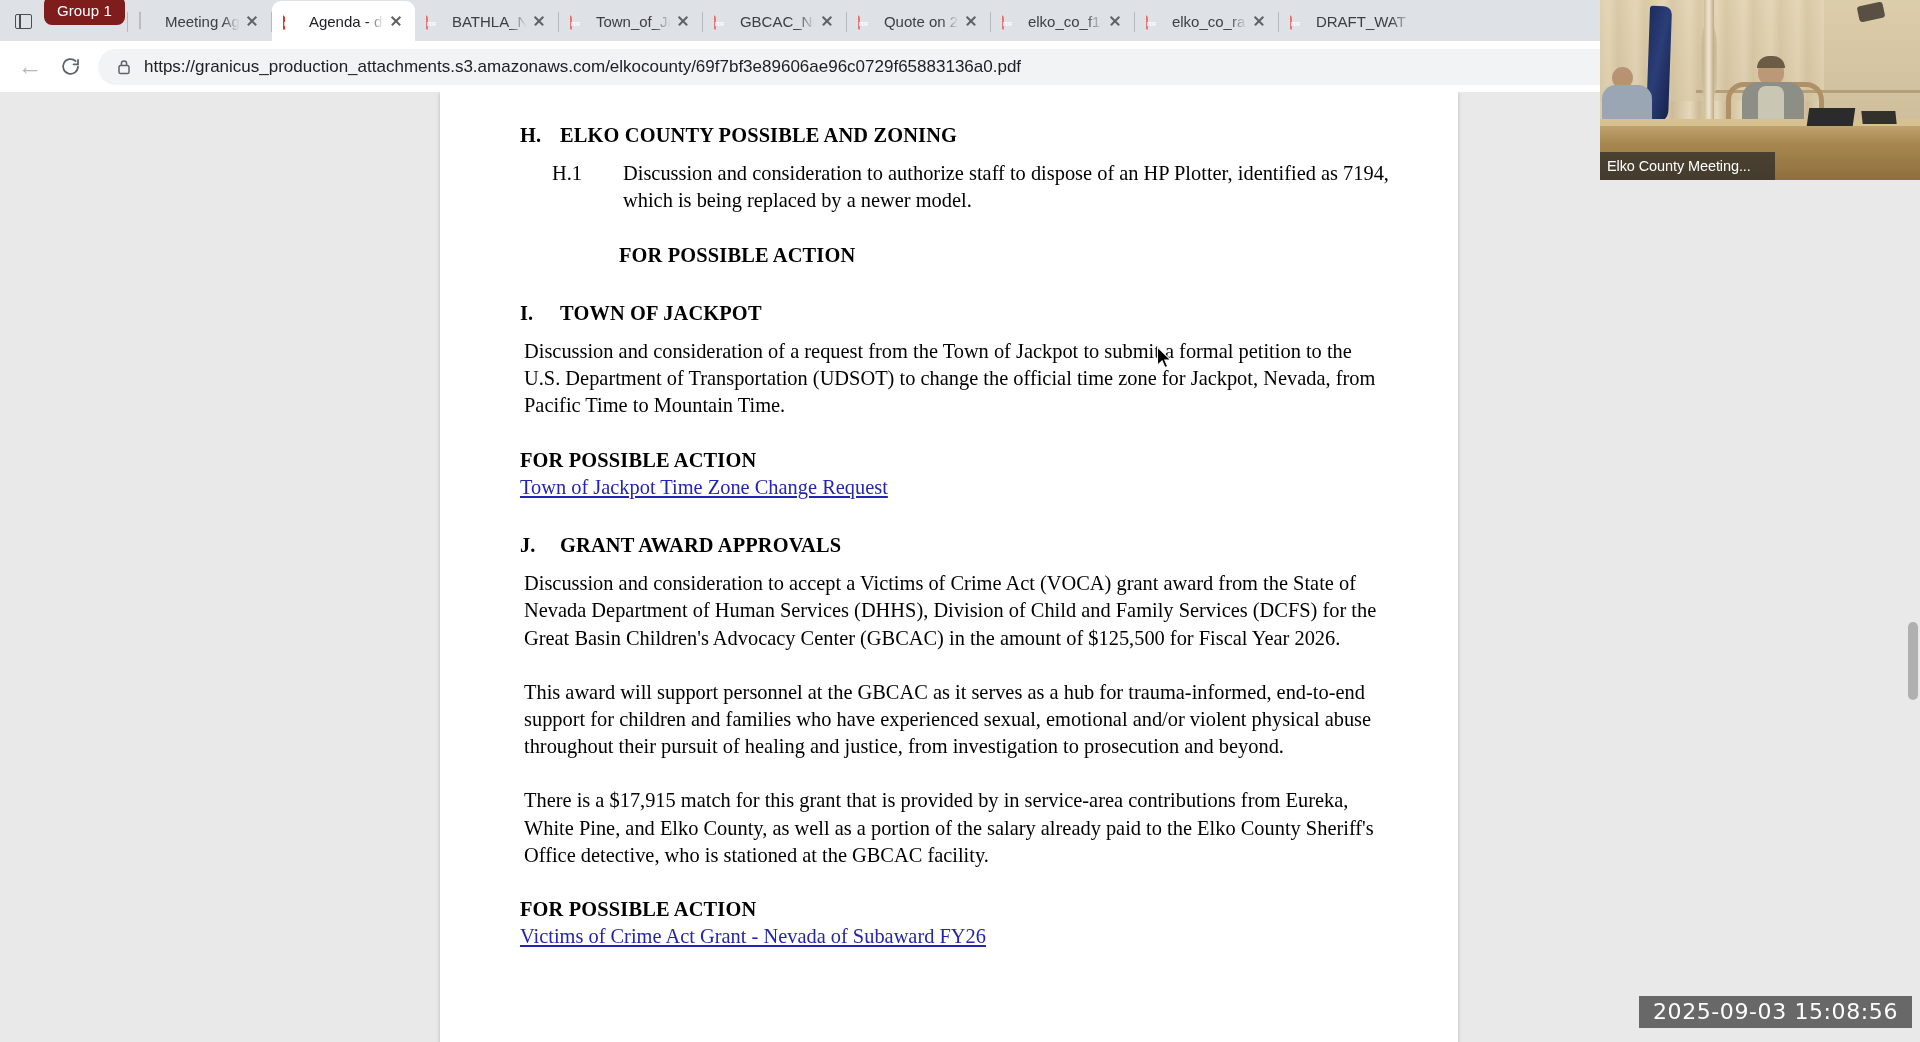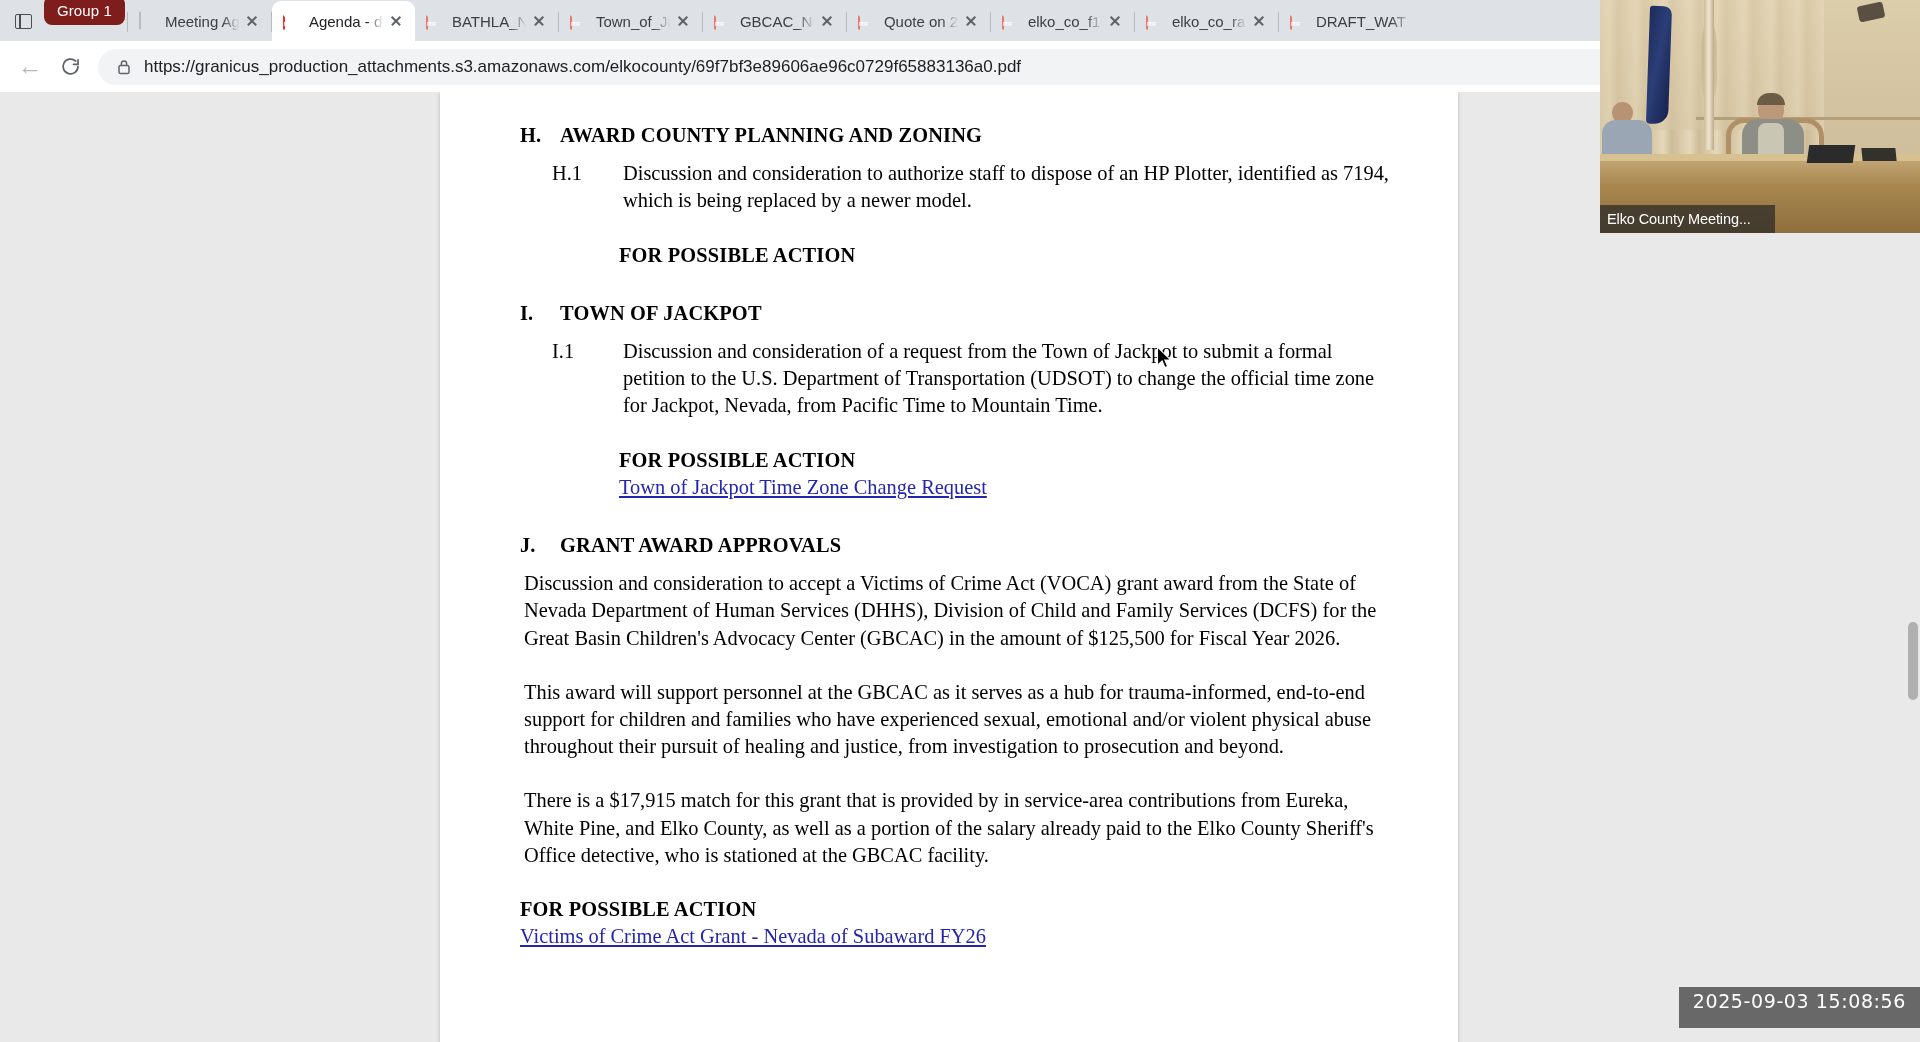--- a/index.html
+++ b/index.html
@@ -210,21 +210,21 @@
   }
   #scrollbar-thumb {
     position: absolute; right: 2px; top: 530px;
     width: 10px; height: 78px;
     background: #b0b0b0; border-radius: 6px;
   }
 
   
   #pip {
     position: absolute; right: 0; top: 0;
-    width: 320px; height: 233px;
+    width: 320px; height: 180px;
     overflow: hidden;
     background: #8b5cf6;
   }
   .pip-scene { position: absolute; inset: 0; }
   .pip-curtain {
     position: absolute; inset: 0;
     background:
       repeating-linear-gradient(90deg,
         #d9caa9 0px, #e5d8bb 9px, #cdbb98 18px, #d9caa9 27px);
   }
@@ -338,27 +338,27 @@
     font-size: 14.5px;
     display: flex; align-items: center;
     padding-left: 7px;
     font-family: "Liberation Sans", sans-serif;
     white-space: nowrap; overflow: hidden;
     letter-spacing: -.1px;
   }
 
   
   #timestamp {
-    position: absolute; right: 0; bottom: 14px;
+    position: absolute; right: 8px; bottom: 14px;
     background: rgba(92,92,92,.92);
     color: #ffffff;
     font-family: "DejaVu Sans", sans-serif;
-    font-size: 19px;
+    font-size: 22px;
     letter-spacing: .6px;
-    padding: 3px 14px 16px 14px;
+    padding: 3px 14px 4px 14px;
     white-space: nowrap;
   }
 
   
   #cursor {
     position: absolute;
     left: 1156px; top: 346px;
     width: 16px; height: 24px;
     pointer-events: none;
   }
@@ -458,37 +458,36 @@
     <span class="omnibox-url">https://granicus_production_attachments.s3.amazonaws.com/elkocounty/69f7bf3e89606ae96c0729f65883136a0.pdf</span>
   </div>
 </div>
 
 <div id="viewer">
   <div id="page">
     <div class="doc">
 
       <div class="sec-head">
         <span class="sec-letter">H.</span>
-        <span>AWARD COUNTY PLANNING AND ZONING</span>
+        <span>ELKO COUNTY POSSIBLE AND ZONING</span>
       </div>
       <div class="item">
         <span class="item-num">H.1</span>
         <div class="item-body">
           <p>Discussion and consideration to authorize staff to dispose of an HP Plotter, identified as 7194, which is being replaced by a newer model.</p>
           <div class="fpa">FOR POSSIBLE ACTION</div>
         </div>
       </div>
       <div class="gap-md"></div>
 
       <div class="sec-head">
         <span class="sec-letter">I.</span>
         <span>TOWN OF JACKPOT</span>
       </div>
       <div class="item">
-        <span class="item-num">I.1</span>
         <div class="item-body">
           <p>Discussion and consideration of a request from the Town of Jackpot to submit a formal petition to the U.S. Department of Transportation (UDSOT) to change the official time zone for Jackpot, Nevada, from Pacific Time to Mountain Time.</p>
           <div class="fpa">FOR POSSIBLE ACTION</div>
           <a class="doclink" href="#">Town of Jackpot Time Zone Change Request</a>
         </div>
       </div>
       <div class="gap-md"></div>
 
       <div class="sec-head">
         <span class="sec-letter">J.</span>

